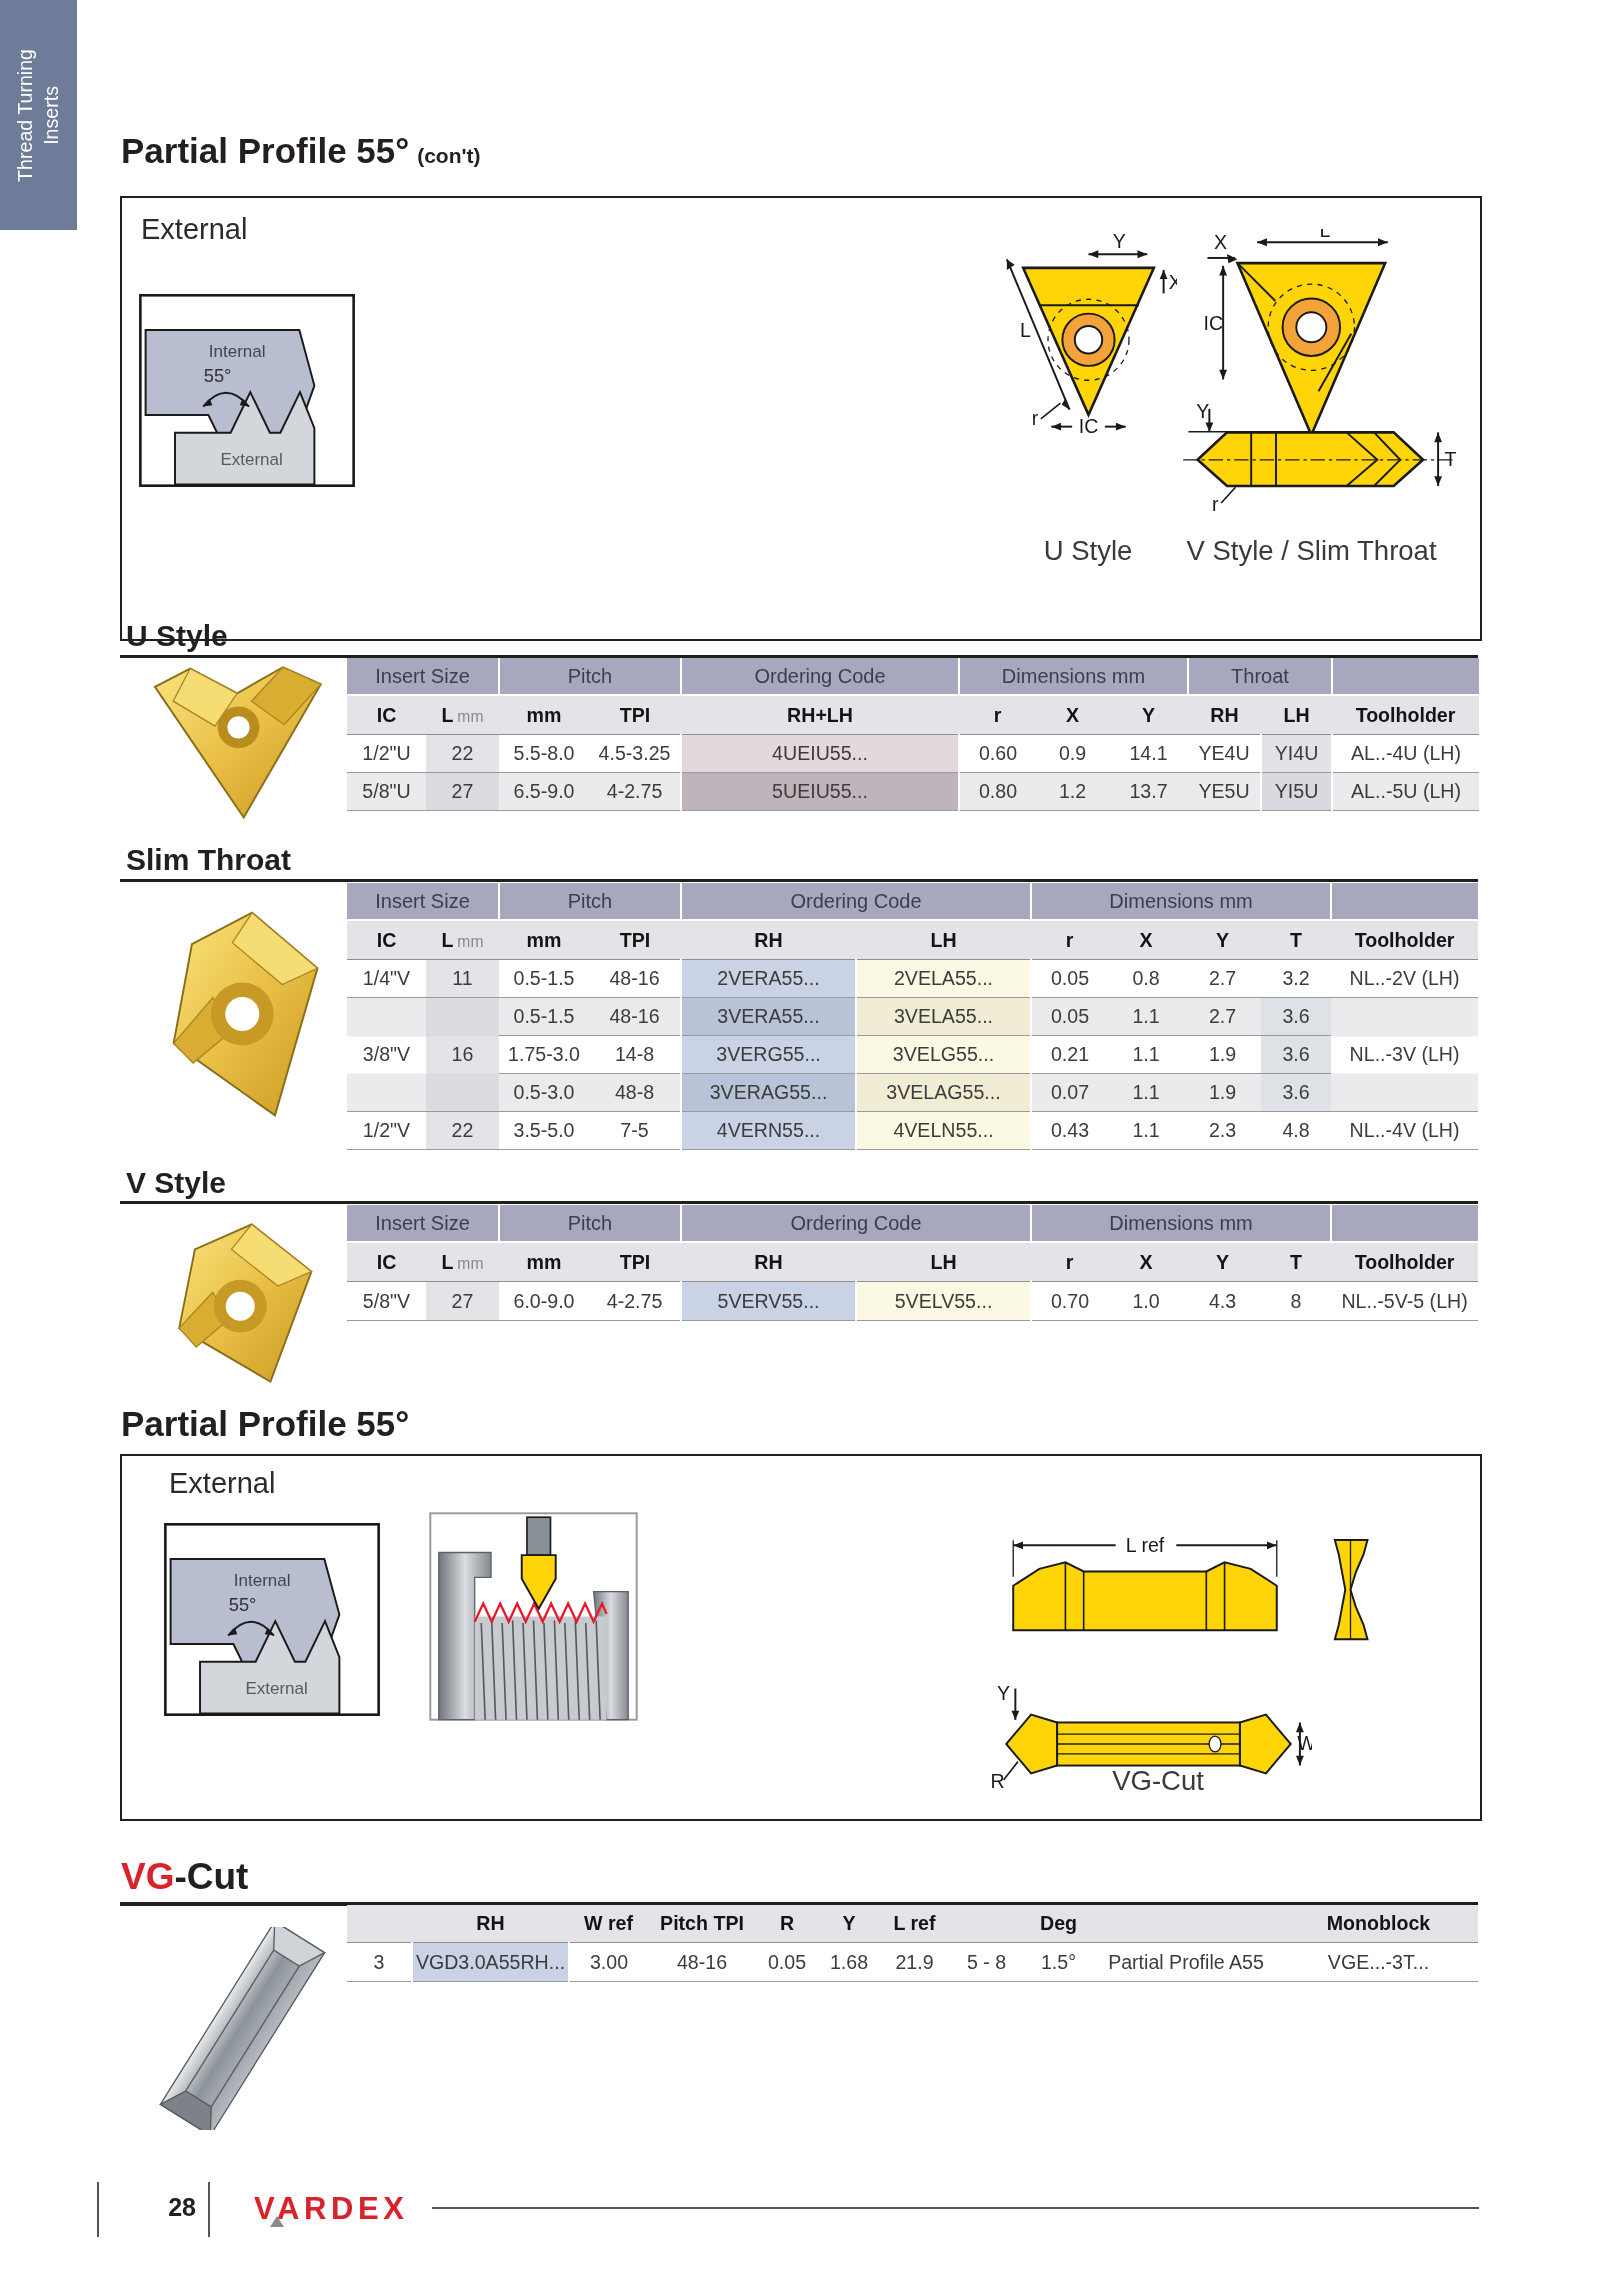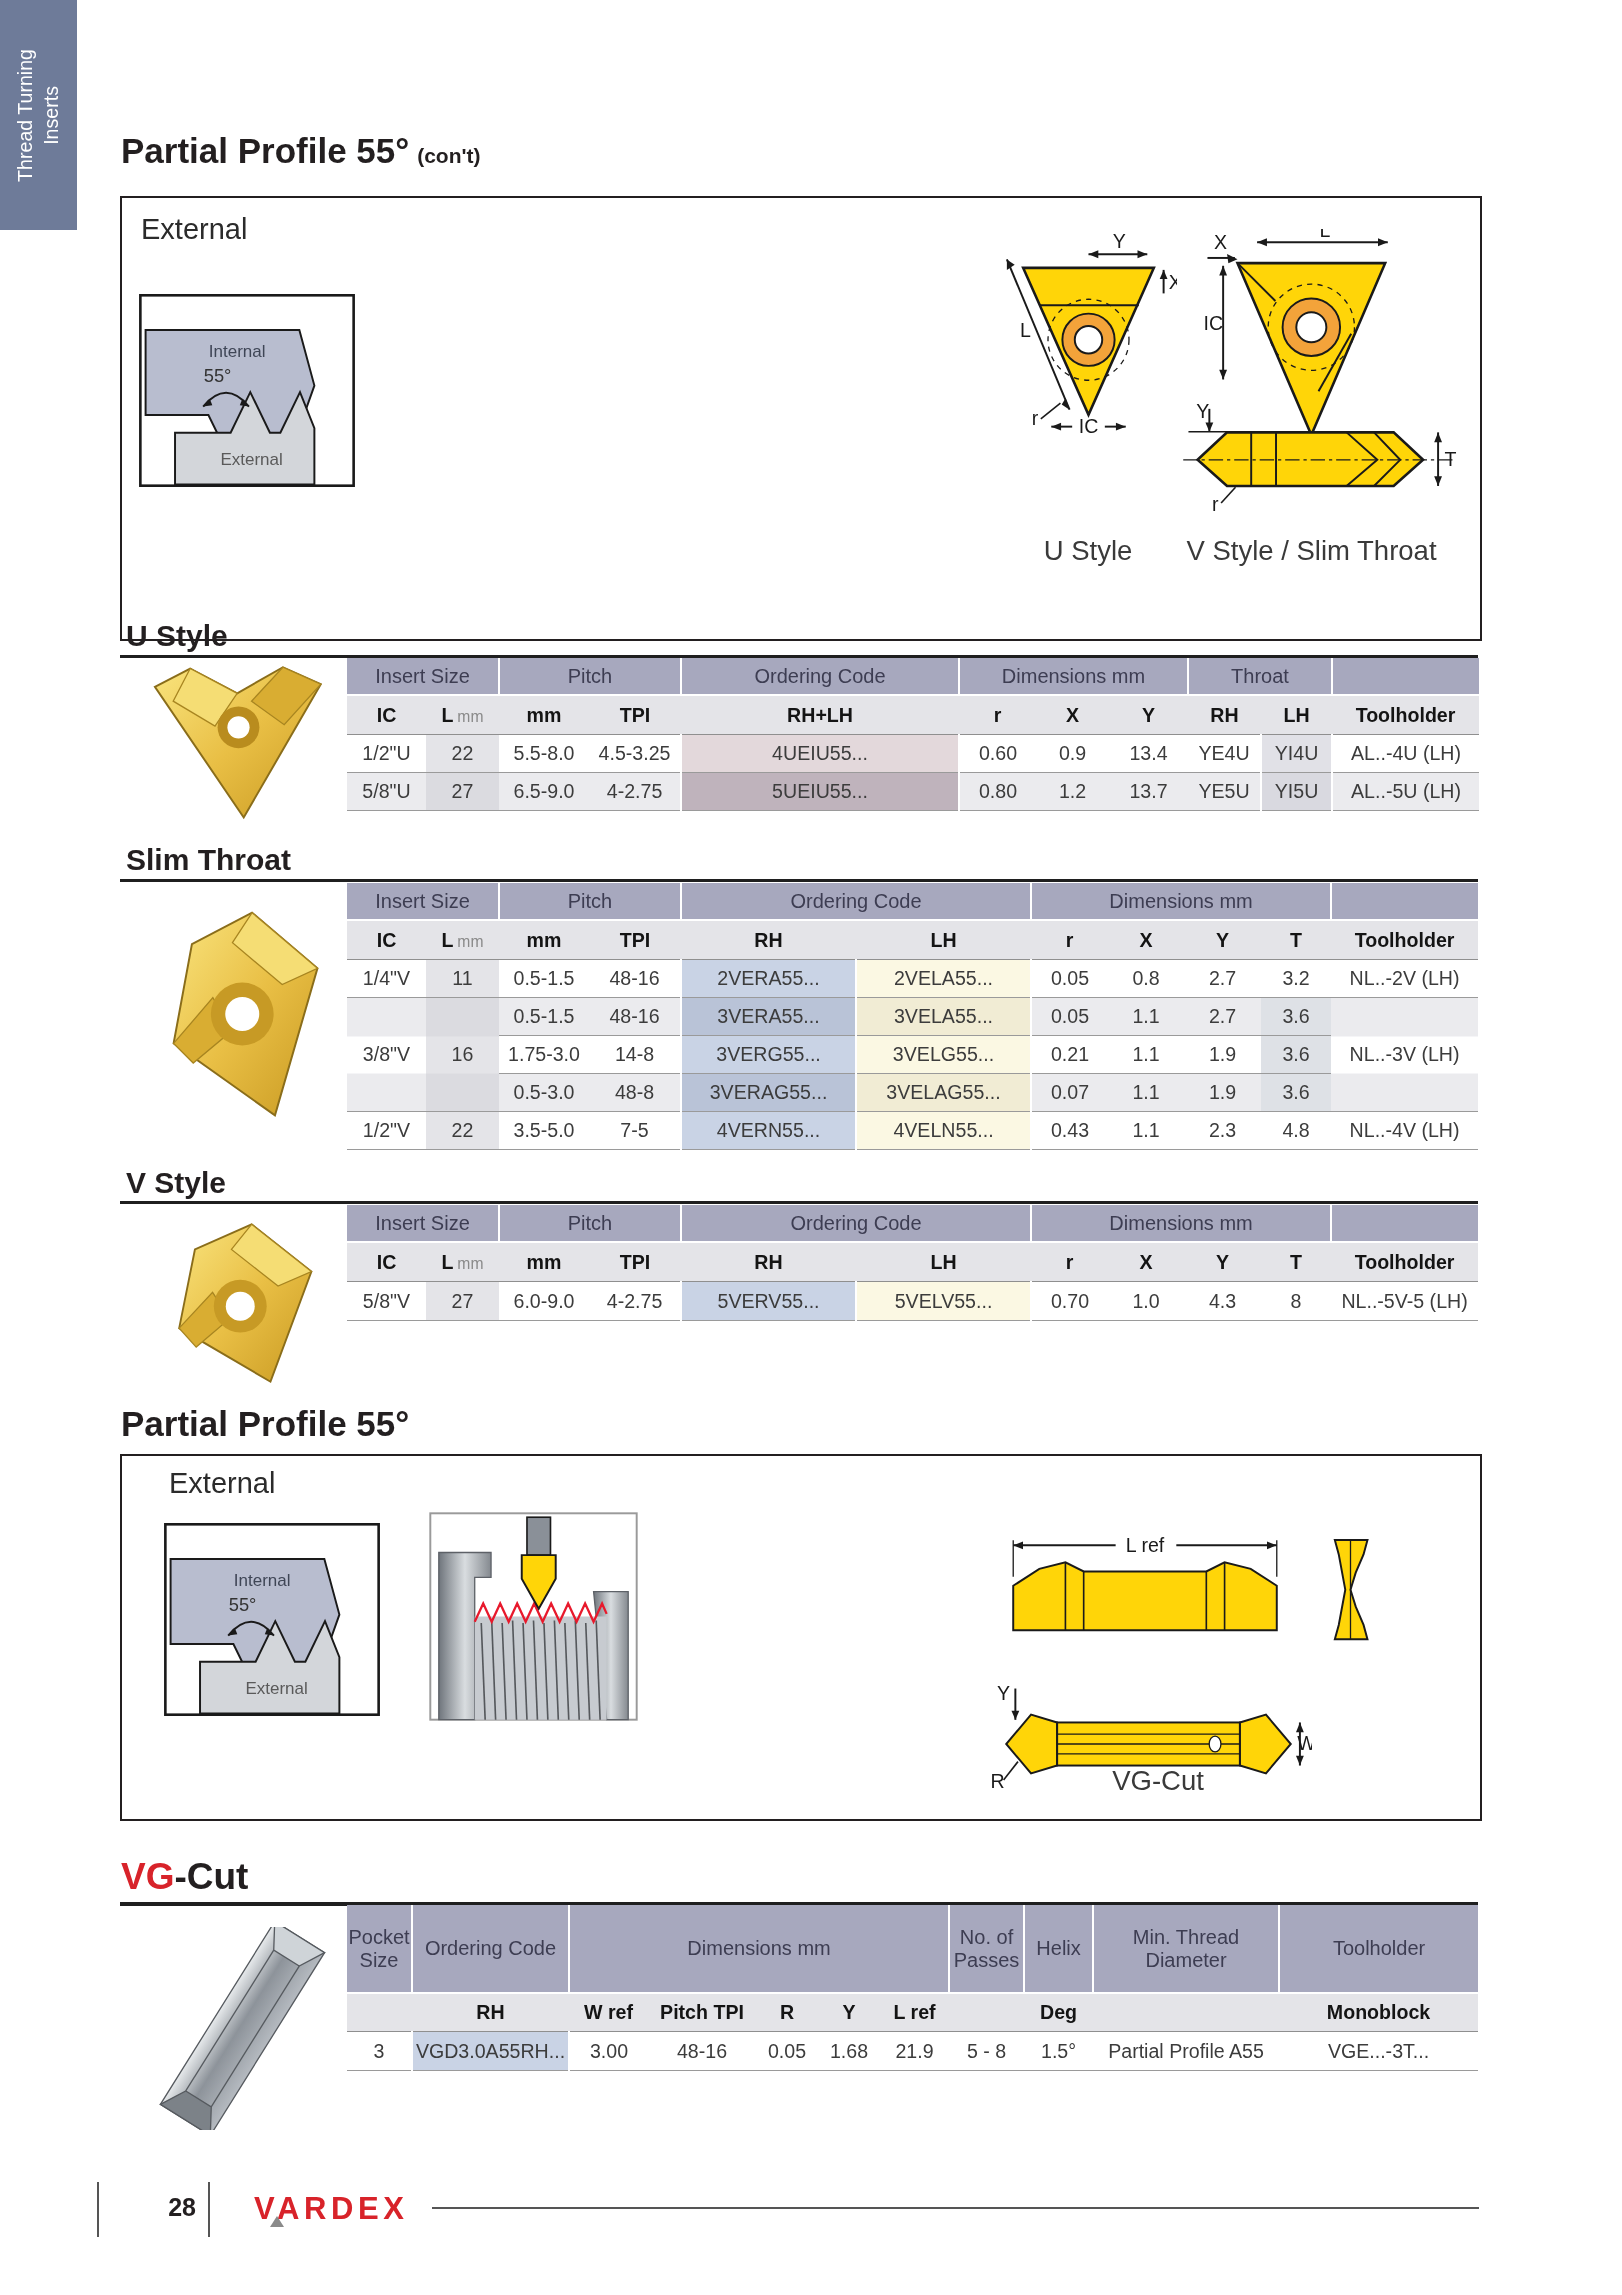--- a/index.html
+++ b/index.html
@@ -227,21 +227,21 @@
         <td class="sh">Toolholder</td>
       </tr>
       <tr>
         <td class="d">1/2"U</td>
         <td class="d lmm1">22</td>
         <td class="d">5.5-8.0</td>
         <td class="d">4.5-3.25</td>
         <td class="d pink1 wsep">4UEIU55...</td>
         <td class="d">0.60</td>
         <td class="d">0.9</td>
-        <td class="d">13.4</td>
+        <td class="d">14.1</td>
         <td class="d">YE4U</td>
         <td class="d gray1 wsep">YI4U</td>
         <td class="d">AL..-4U (LH)</td>
       </tr>
       <tr>
         <td class="d bg2">5/8"U</td>
         <td class="d lmm2">27</td>
         <td class="d bg2">6.5-9.0</td>
         <td class="d bg2">4-2.75</td>
         <td class="d pink2 wsep">5UEIU55...</td>
@@ -535,29 +535,20 @@
           <col style="width:108px">
           <col style="width:62px">
           <col style="width:62px">
           <col style="width:69px">
           <col style="width:75px">
           <col style="width:69px">
           <col style="width:186px">
           <col style="width:199px">
         </colgroup>
       <tbody>
-          <tr>
-        <td class="gh ghtall" style="white-space:normal;">Pocket Size</td>
-        <td class="gh ghtall">Ordering Code</td>
-        <td class="gh ghtall" colspan="5">Dimensions mm</td>
-        <td class="gh ghtall" style="white-space:normal;">No. of Passes</td>
-        <td class="gh ghtall">Helix</td>
-        <td class="gh ghtall vg-red" style="white-space:normal;padding:0 26px;">Min. Thread Diameter</td>
-        <td class="gh ghtall lastcol">Toolholder</td>
-      </tr>
       <tr>
         <td class="sh" style="height:37px;"></td>
         <td class="sh" style="height:37px;">RH</td>
         <td class="sh" style="height:37px;">W ref</td>
         <td class="sh" style="height:37px;">Pitch TPI</td>
         <td class="sh" style="height:37px;">R</td>
         <td class="sh" style="height:37px;">Y</td>
         <td class="sh" style="height:37px;">L ref</td>
         <td class="sh" style="height:37px;"></td>
         <td class="sh" style="height:37px;">Deg</td>

